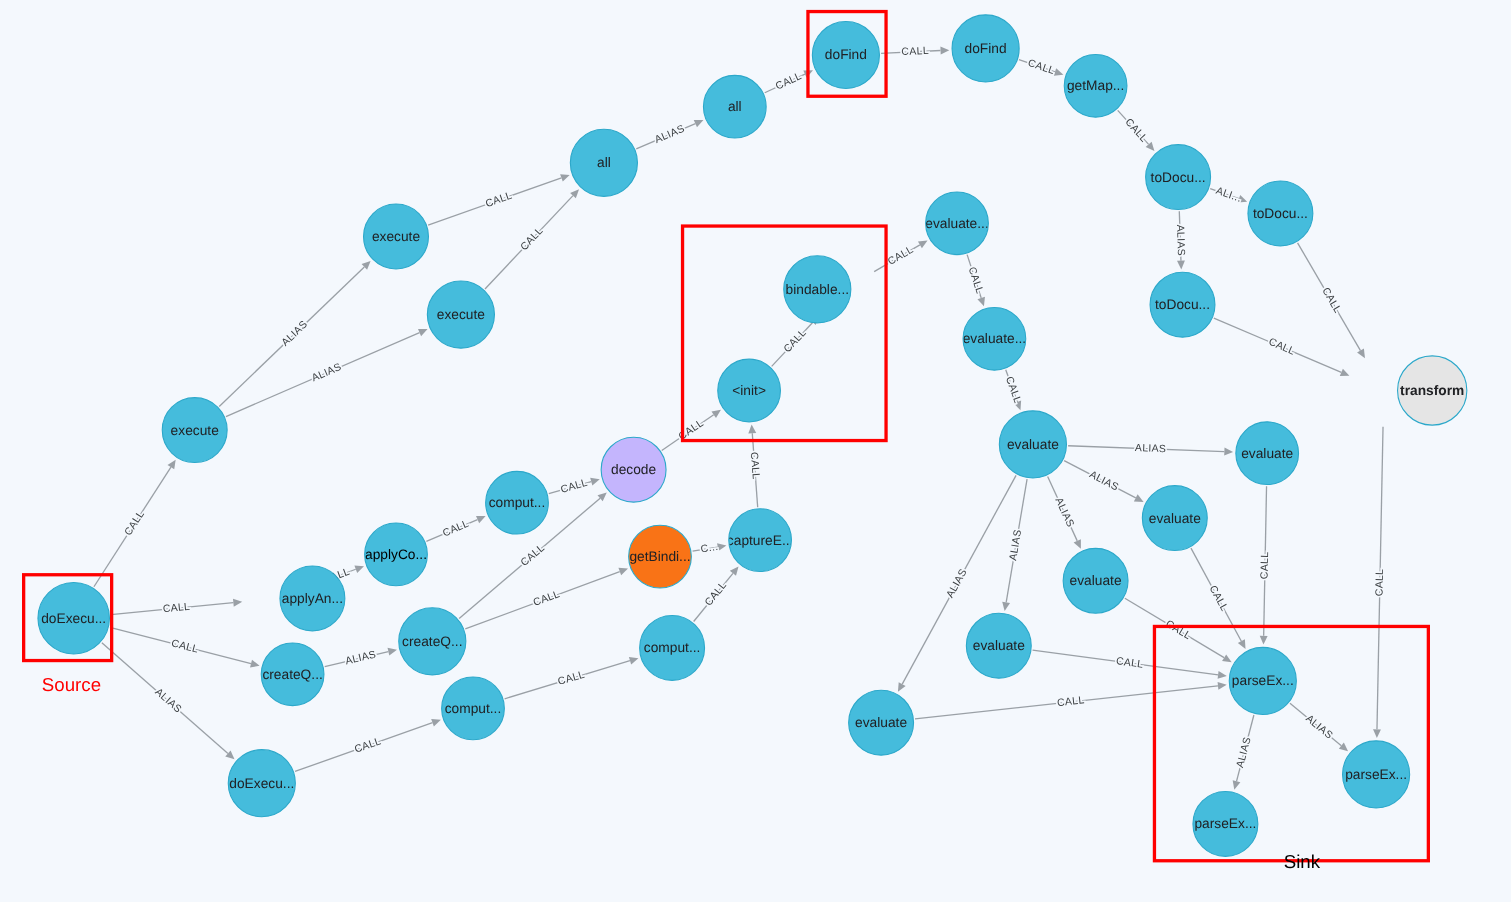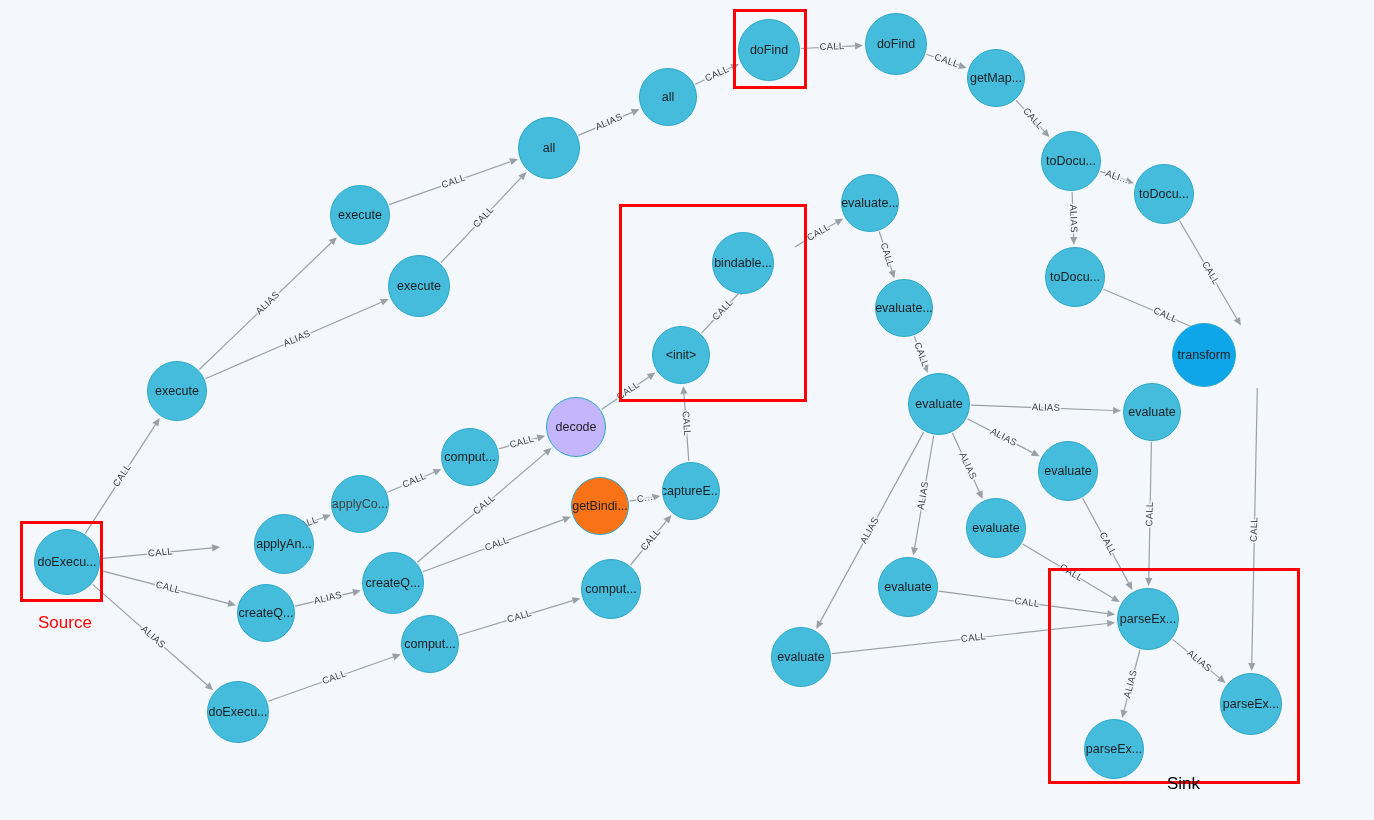--- a/index.html
+++ b/index.html
@@ -307,40 +307,40 @@
         <line class="edge-line" x1="1172.7" y1="639.4" x2="1219.4" y2="677.9" stroke="#9aa0a6"></line>
         <polygon class="edge-head" fill="#9aa0a6" points="1225.5,683.0 1217.1,680.7 1221.7,675.1"></polygon>
         <text class="edge-label" x="1199.1" y="661.2" text-anchor="middle" dominant-baseline="middle" transform="rotate(39.5 1199.1 661.2)" stroke="#f4f8fd" stroke-width="3" paint-order="stroke">ALIAS</text>
       </g>
     </svg>
   <div id="node-layer">
       <div class="node" style="left: 34px; top: 529px; width: 66px; height: 66px; background: rgb(69, 188, 220); border-color: rgb(44, 168, 202); color: rgb(32, 33, 36);">doExecu...</div>
       <div class="node" style="left: 207px; top: 681px; width: 62px; height: 62px; background: rgb(69, 188, 220); border-color: rgb(44, 168, 202); color: rgb(32, 33, 36);">doExecu...</div>
       <div class="node" style="left: 222px; top: 514px; width: 60px; height: 60px; background: rgb(69, 188, 220); border-color: rgb(44, 168, 202); color: rgb(32, 33, 36); margin-left: 32px;">applyAn...</div>
       <div class="node" style="left: 237px; top: 584px; width: 58px; height: 58px; background: rgb(69, 188, 220); border-color: rgb(44, 168, 202); color: rgb(32, 33, 36);">createQ...</div>
-      <div class="node" style="left: 331px; top: 475px; width: 58px; height: 58px; background: rgb(69, 188, 220); border-color: rgb(44, 168, 202); color: #404040;">applyCo...</div>
+      <div class="node" style="left: 331px; top: 475px; width: 58px; height: 58px; background: rgb(69, 188, 220); border-color: rgb(44, 168, 202); color: #000000;">applyCo...</div>
       <div class="node" style="left: 362px; top: 552px; width: 62px; height: 62px; background: rgb(69, 188, 220); border-color: rgb(44, 168, 202); color: rgb(32, 33, 36);">createQ...</div>
       <div class="node" style="left: 441px; top: 428px; width: 58px; height: 58px; background: rgb(69, 188, 220); border-color: rgb(44, 168, 202); color: rgb(32, 33, 36);">comput...</div>
       <div class="node" style="left: 401px; top: 615px; width: 58px; height: 58px; background: rgb(69, 188, 220); border-color: rgb(44, 168, 202); color: rgb(32, 33, 36);">comput...</div>
       <div class="node" style="left: 546px; top: 397px; width: 60px; height: 60px; background: #c4b5fd; border-color: rgb(44, 168, 202); color: rgb(32, 33, 36);">decode</div>
       <div class="node" style="left: 571px; top: 477px; width: 58px; height: 58px; background: #f97316; border-color: rgb(44, 168, 202); color: rgb(32, 33, 36);">getBindi...</div>
       <div class="node" style="left: 581px; top: 559px; width: 60px; height: 60px; background: rgb(69, 188, 220); border-color: rgb(44, 168, 202); color: rgb(32, 33, 36);">comput...</div>
       <div class="node" style="left: 662px; top: 462px; width: 58px; height: 58px; background: rgb(69, 188, 220); border-color: rgb(44, 168, 202); color: rgb(32, 33, 36);">captureE...</div>
       <div class="node" style="left: 147px; top: 361px; width: 60px; height: 60px; background: rgb(69, 188, 220); border-color: rgb(44, 168, 202); color: rgb(32, 33, 36);">execute</div>
       <div class="node" style="left: 330px; top: 185px; width: 60px; height: 60px; background: rgb(69, 188, 220); border-color: rgb(44, 168, 202); color: rgb(32, 33, 36);">execute</div>
       <div class="node" style="left: 388px; top: 255px; width: 62px; height: 62px; background: rgb(69, 188, 220); border-color: rgb(44, 168, 202); color: rgb(32, 33, 36);">execute</div>
       <div class="node" style="left: 518px; top: 117px; width: 62px; height: 62px; background: rgb(69, 188, 220); border-color: rgb(44, 168, 202); color: rgb(32, 33, 36);">all</div>
       <div class="node" style="left: 639px; top: 68px; width: 58px; height: 58px; background: rgb(69, 188, 220); border-color: rgb(44, 168, 202); color: rgb(32, 33, 36);">all</div>
       <div class="node" style="left: 738px; top: 19px; width: 62px; height: 62px; background: rgb(69, 188, 220); border-color: rgb(44, 168, 202); color: rgb(32, 33, 36);">doFind</div>
       <div class="node" style="left: 865px; top: 13px; width: 62px; height: 62px; background: rgb(69, 188, 220); border-color: rgb(44, 168, 202); color: rgb(32, 33, 36);">doFind</div>
       <div class="node" style="left: 967px; top: 49px; width: 58px; height: 58px; background: rgb(69, 188, 220); border-color: rgb(44, 168, 202); color: rgb(32, 33, 36);">getMap...</div>
       <div class="node" style="left: 1041px; top: 131px; width: 60px; height: 60px; background: rgb(69, 188, 220); border-color: rgb(44, 168, 202); color: rgb(32, 33, 36);">toDocu...</div>
       <div class="node" style="left: 1134px; top: 164px; width: 60px; height: 60px; background: rgb(69, 188, 220); border-color: rgb(44, 168, 202); color: rgb(32, 33, 36);">toDocu...</div>
       <div class="node" style="left: 1045px; top: 247px; width: 60px; height: 60px; background: rgb(69, 188, 220); border-color: rgb(44, 168, 202); color: rgb(32, 33, 36);">toDocu...</div>
-      <div class="node" style="left: 1172px; top: 323px; width: 64px; height: 64px; background: #0ea5e9; border-color: rgb(44, 168, 202); color: rgb(32, 33, 36);">transform</div>
+      <div class="node" style="left: 1270px; top: 323px; width: 64px; height: 64px; background: #e5e5e5; border-color: rgb(44, 168, 202); color: rgb(32, 33, 36); font-weight: bold;">transform</div>
       <div class="node" style="left: 652px; top: 326px; width: 58px; height: 58px; background: rgb(69, 188, 220); border-color: rgb(44, 168, 202); color: rgb(32, 33, 36);">&lt;init&gt;</div>
       <div class="node" style="left: 712px; top: 232px; width: 62px; height: 62px; background: rgb(69, 188, 220); border-color: rgb(44, 168, 202); color: rgb(32, 33, 36);">bindable...</div>
       <div class="node" style="left: 841px; top: 174px; width: 58px; height: 58px; background: rgb(69, 188, 220); border-color: rgb(44, 168, 202); color: rgb(32, 33, 36);">evaluate...</div>
       <div class="node" style="left: 875px; top: 279px; width: 58px; height: 58px; background: rgb(69, 188, 220); border-color: rgb(44, 168, 202); color: rgb(32, 33, 36);">evaluate...</div>
       <div class="node" style="left: 908px; top: 373px; width: 62px; height: 62px; background: rgb(69, 188, 220); border-color: rgb(44, 168, 202); color: rgb(32, 33, 36);">evaluate</div>
       <div class="node" style="left: 1123px; top: 383px; width: 58px; height: 58px; background: rgb(69, 188, 220); border-color: rgb(44, 168, 202); color: rgb(32, 33, 36);">evaluate</div>
       <div class="node" style="left: 1038px; top: 441px; width: 60px; height: 60px; background: rgb(69, 188, 220); border-color: rgb(44, 168, 202); color: rgb(32, 33, 36);">evaluate</div>
       <div class="node" style="left: 966px; top: 498px; width: 60px; height: 60px; background: rgb(69, 188, 220); border-color: rgb(44, 168, 202); color: rgb(32, 33, 36);">evaluate</div>
       <div class="node" style="left: 878px; top: 557px; width: 60px; height: 60px; background: rgb(69, 188, 220); border-color: rgb(44, 168, 202); color: rgb(32, 33, 36);">evaluate</div>
       <div class="node" style="left: 771px; top: 627px; width: 60px; height: 60px; background: rgb(69, 188, 220); border-color: rgb(44, 168, 202); color: rgb(32, 33, 36);">evaluate</div>

